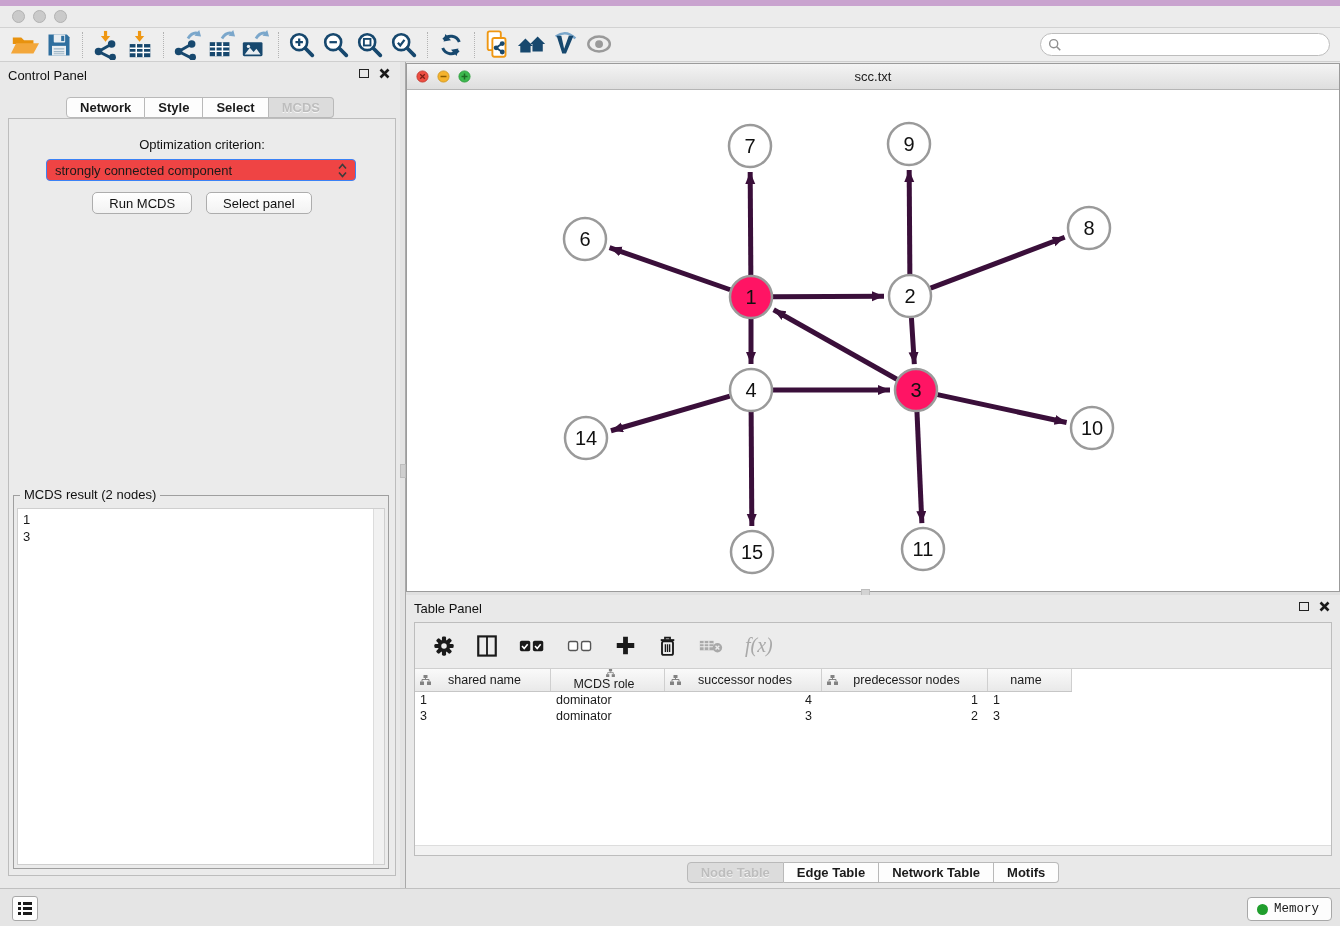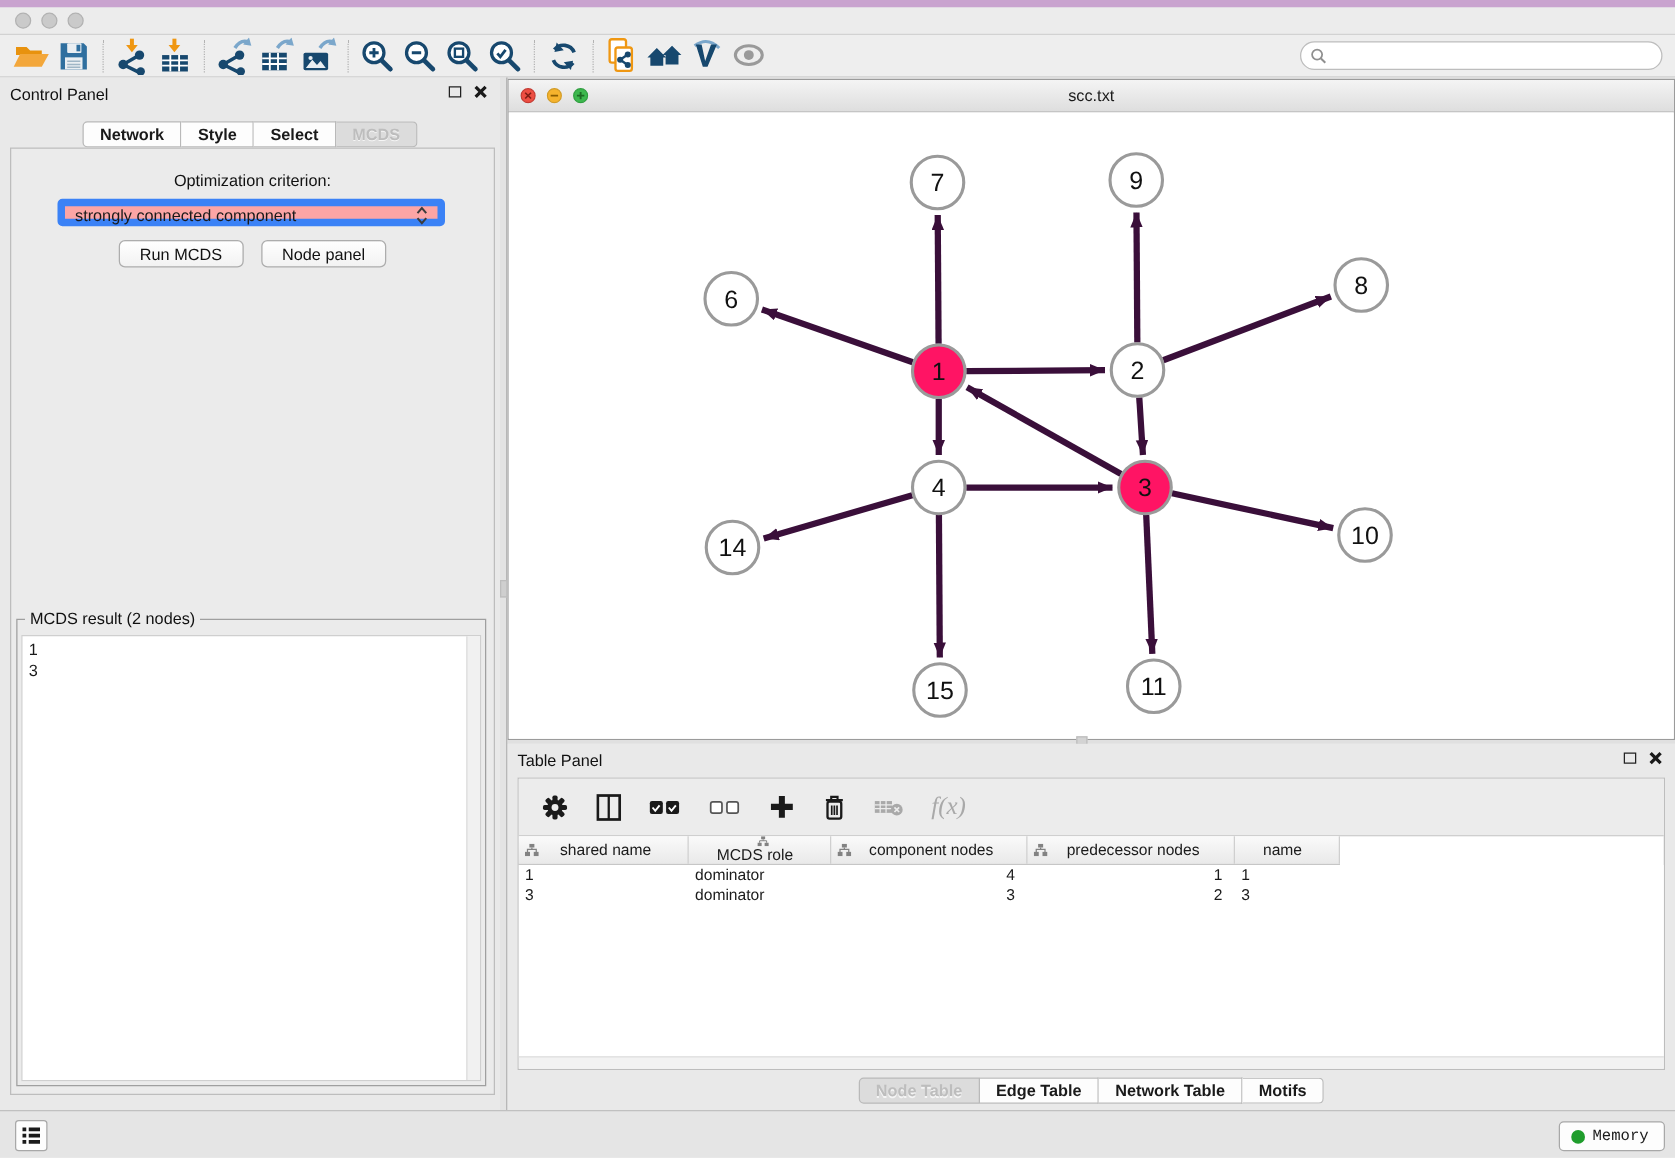--- a/index.html
+++ b/index.html
@@ -36,22 +36,22 @@
   .close-ic svg { display:block; }
   .cp-tabs { position:absolute; left:0; top:35px; width:100%; display:flex; justify-content:center; }
   .seg-tab { height:21px; line-height:19px; padding:0 13px; background:#fdfdfd; border:1px solid #b9b9b9;
     border-left:none; font-size:13px; font-weight:bold; color:#1a1a1a; }
   .seg-tab:first-child { border-left:1px solid #b9b9b9; border-radius:4px 0 0 4px; }
   .seg-tab:last-child { border-radius:0 4px 4px 0; }
   .seg-tab.active { background:#dcdcdc; color:#bdbdbd; text-shadow:0 1px 0 #f5f5f5; }
   .cp-content { position:absolute; left:8px; top:56px; width:388px; bottom:12px;
     border:1px solid #bdbdbd; background:#ebebeb; }
   .crit-label { position:absolute; left:0; top:18px; width:100%; text-align:center; font-size:13px; color:#111; }
-  .crit-select { position:absolute; left:37px; top:40px; width:310px; height:22px; background:#fca5a5;
-    border:6px solid #3b82f6; border-radius:4px; display:flex; align-items:flex-start; padding:0 8px; font-size:13px; }
+  .crit-select { position:absolute; left:37px; top:40px; width:310px; height:22px; background:#ef4444;
+    border:1px solid #3b82f6; border-radius:4px; display:flex; align-items:center; padding:0 8px; font-size:13px; }
   .crit-select .sel-text { flex:1; }
   .btn-row { position:absolute; left:0; top:73px; width:100%; display:flex; justify-content:center; gap:14px; }
   .mac-btn { height:22px; padding:0 16px; background:linear-gradient(#ffffff,#f2f2f2);
     border:1px solid #adadad; border-radius:5px; font-size:13px; color:#111; display:flex; align-items:center; }
   .result-group { position:absolute; left:4px; top:376px; width:376px; bottom:6px; border:1px solid #9f9f9f; }
   .result-legend { position:absolute; left:6px; top:-9px; background:#ebebeb; padding:0 4px; font-size:13px; color:#111; }
   .result-area { position:absolute; left:3px; right:3px; top:12px; bottom:3px; background:#fff; border:1px solid #cfcfcf; }
   .result-scroll { position:absolute; right:0; top:0; width:11px; height:100%; background:#f1f1f1; border-left:1px solid #dcdcdc; }
   .result-text { font-family:"Liberation Sans", sans-serif; font-size:13px; line-height:17px; padding:2px 5px; white-space:pre; }
   
@@ -270,21 +270,21 @@
     <div class="crit-label">Optimization criterion:</div>
     <div class="crit-select">
       <span class="sel-text">strongly connected component</span>
       <svg width="9" height="15" viewBox="0 0 9 15">
           <path d="M1 5.5 L4.5 1.5 L8 5.5" fill="none" stroke="#3c3c3c" stroke-width="1.6"></path>
           <path d="M1 9.5 L4.5 13.5 L8 9.5" fill="none" stroke="#3c3c3c" stroke-width="1.6"></path>
         </svg>
     </div>
     <div class="btn-row">
       <div class="mac-btn">Run MCDS</div>
-      <div class="mac-btn">Node panel</div>
+      <div class="mac-btn">Select panel</div>
     </div>
     <div class="result-group">
       <div class="result-legend">MCDS result (2 nodes)</div>
       <div class="result-area">
         <pre class="result-text">1
 3</pre>
         <div class="result-scroll"></div>
       </div>
     </div>
   </div>
@@ -450,21 +450,21 @@
           </svg>
           <span class="th-label">MCDS role</span>
         </div>
         <div class="th" style="width: 157px;">
           <svg width="11" height="10" viewBox="0 0 11 10">
             <rect x="3.5" y="0" width="4" height="3" fill="#828282"></rect>
             <rect x="0" y="6.5" width="4" height="3.5" fill="#828282"></rect>
             <rect x="7" y="6.5" width="4" height="3.5" fill="#828282"></rect>
             <path d="M5.5 3 v1.5 M2 6.5 V4.5 h7 v2" stroke="#828282" fill="none"></path>
           </svg>
-          <span class="th-label">component nodes</span>
+          <span class="th-label">successor nodes</span>
         </div>
         <div class="th" style="width: 166px;">
           <svg width="11" height="10" viewBox="0 0 11 10">
             <rect x="3.5" y="0" width="4" height="3" fill="#828282"></rect>
             <rect x="0" y="6.5" width="4" height="3.5" fill="#828282"></rect>
             <rect x="7" y="6.5" width="4" height="3.5" fill="#828282"></rect>
             <path d="M5.5 3 v1.5 M2 6.5 V4.5 h7 v2" stroke="#828282" fill="none"></path>
           </svg>
           <span class="th-label">predecessor nodes</span>
         </div>

